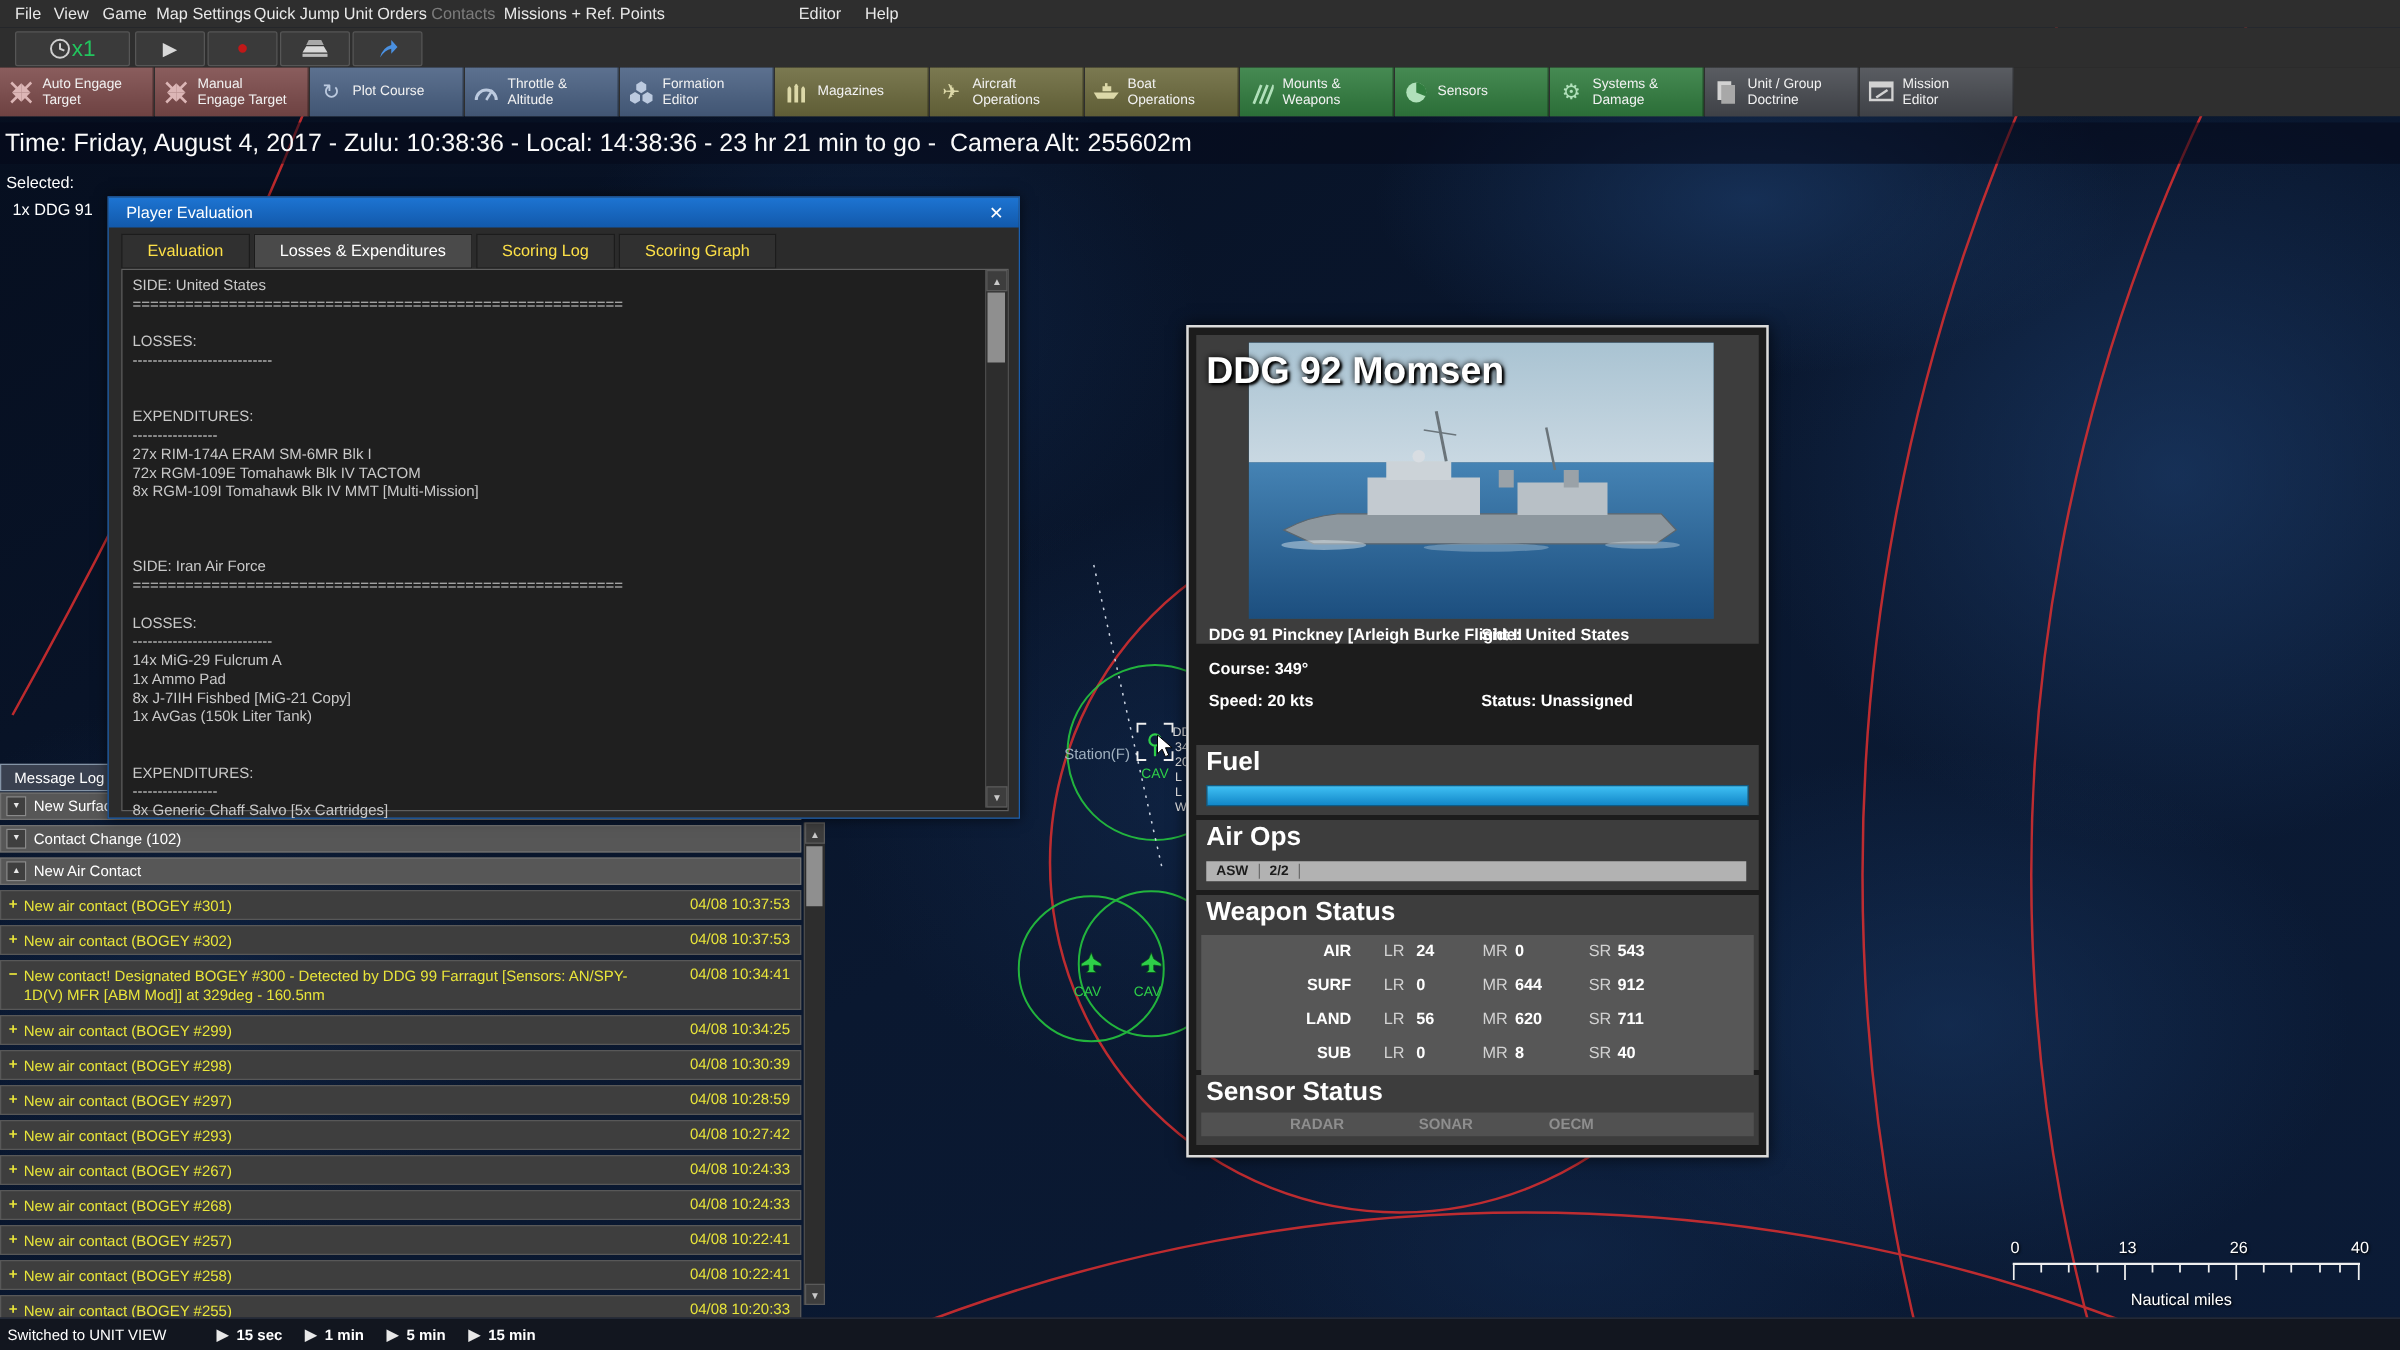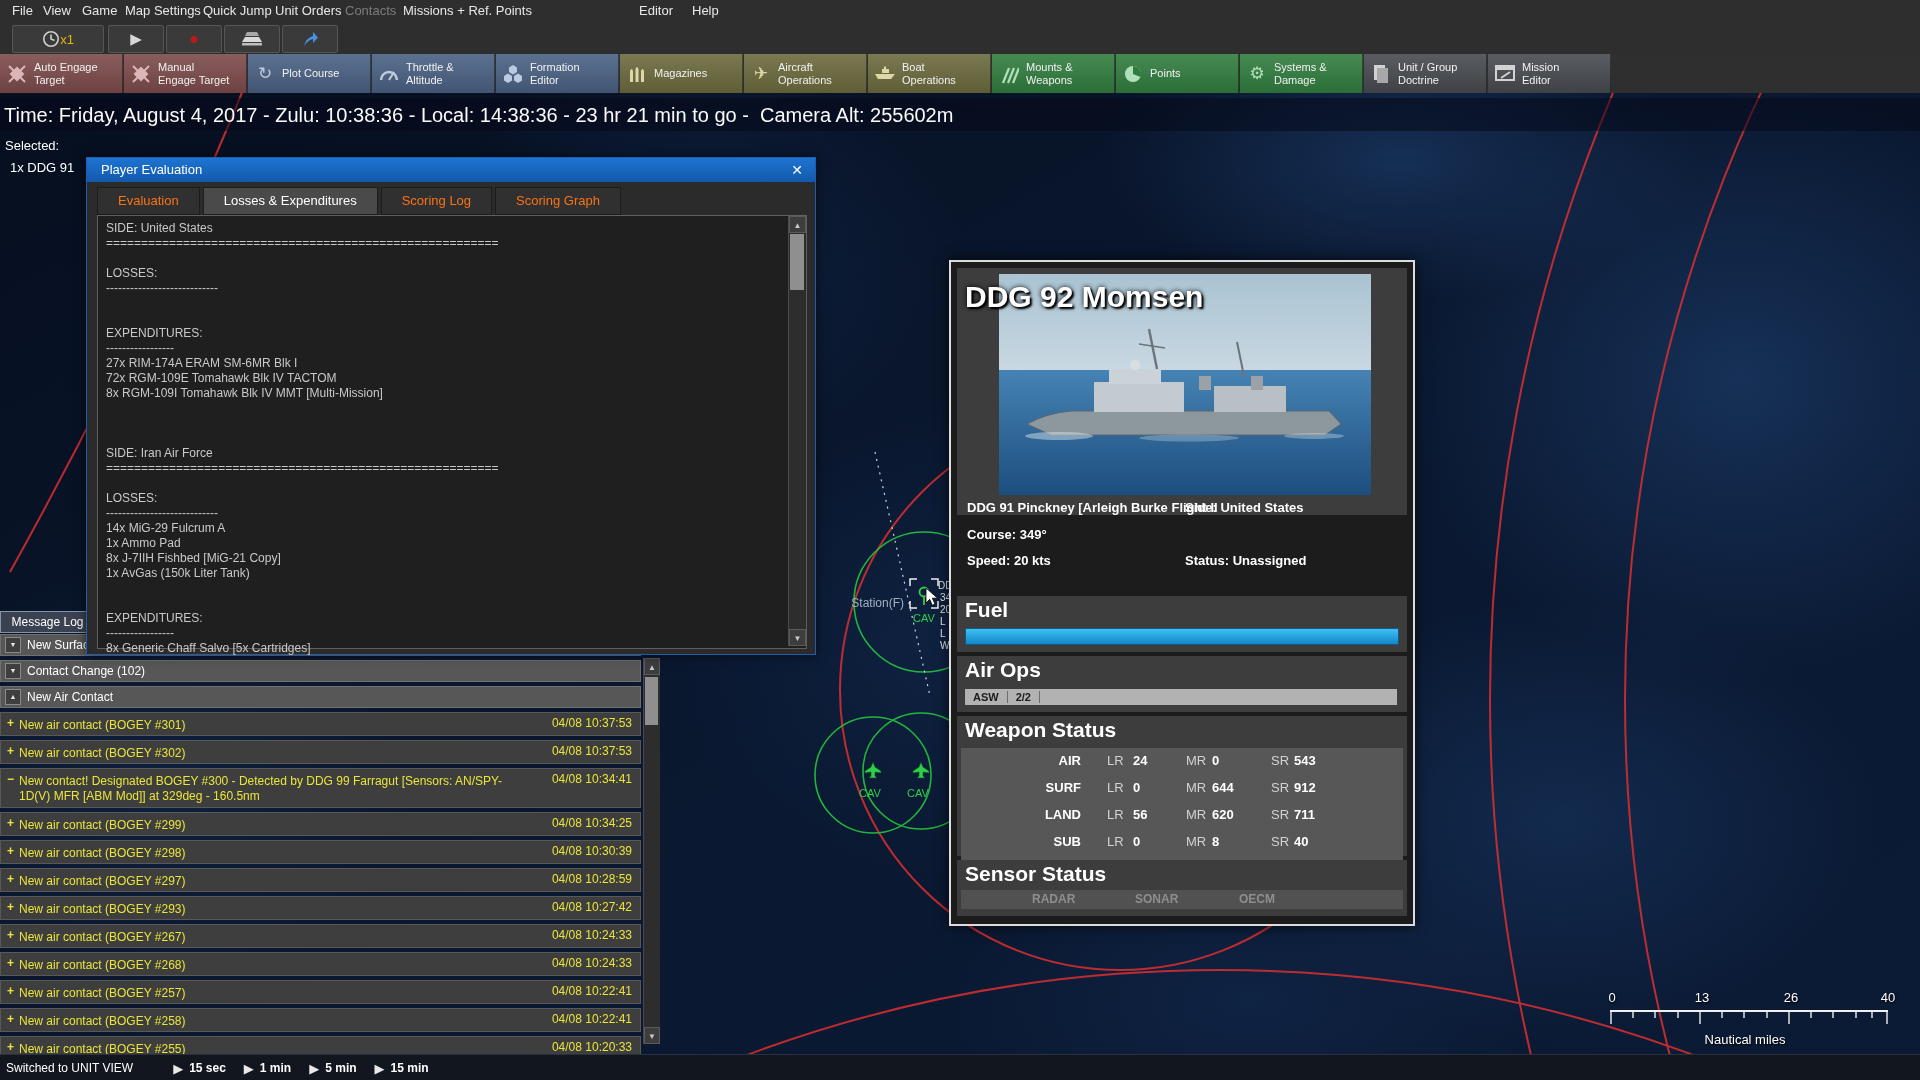--- a/index.html
+++ b/index.html
@@ -28,21 +28,21 @@
 #selline1{left:5px;top:138px;color:#fff;font-size:13px;z-index:6;}
 #selline2{left:10px;top:160px;color:#fff;font-size:13px;z-index:6;}
 
 #dlg{left:86px;top:157px;width:728px;height:496px;background:#2b2b2b;border:1px solid #1b5fae;z-index:30;
   box-shadow:0 0 10px rgba(0,0,0,.6);}
 #dlg-title{position:absolute;left:0;top:0;width:100%;height:24px;background:linear-gradient(#1d74d2,#1259ab);
   color:#fff;font-size:13px;line-height:24px;}
 #dlg-title span{margin-left:14px;}
 #dlg-close{position:absolute;right:8px;top:0;width:20px;height:24px;color:#fff;font-size:14px;line-height:24px;text-align:center;cursor:pointer;}
 #dlg-tabs{position:absolute;left:10px;top:29px;height:27px;display:flex;gap:3px;}
-.dtab{padding:0 20px;height:26px;line-height:26px;font-size:13px;color:#f97316;background:#303030;border:1px solid #1c1c1c;cursor:pointer;}
+.dtab{padding:0 20px;height:26px;line-height:26px;font-size:13px;color:#fde047;background:#303030;border:1px solid #1c1c1c;cursor:pointer;}
 .dtab.active{background:#4a4a4a;color:#fff;}
 #dlg-content{position:absolute;left:10px;top:57px;width:708px;height:432px;background:#1f1f1f;border:1px solid #5f5f5f;}
 #dlg-text{position:absolute;left:8px;top:5px;width:660px;color:#c9c9c9;font-size:12px;line-height:15px;white-space:pre-line;}
 .sbar{background:#2d2d2d;border-left:1px solid #4a4a4a;}
 .sbar .sarr{position:absolute;left:0;width:100%;height:17px;background:#3d3d3d;border:1px solid #5a5a5a;
   color:#c9c9c9;font-size:8px;text-align:center;line-height:17px;cursor:pointer;box-sizing:border-box;}
 .sbar .sthumb{position:absolute;left:1px;background:#8f8f8f;cursor:pointer;}
 
 #mlog-tab{left:0;top:611px;width:95px;height:22px;background:#3a4150;border:1px solid #8494a6;color:#fff;
   font-size:12px;line-height:20px;text-align:center;z-index:20;box-sizing:border-box;}
@@ -188,21 +188,21 @@
   <span class="mi" style="left:639px">Editor</span>
   <span class="mi" style="left:692px">Help</span>
 </div>
 
 <div class="abs" id="quickbar">
   <div class="qbtn" style="left:12px;width:90px">
     <svg width="18" height="18" viewBox="0 0 18 18">
       <circle cx="9" cy="9" r="7.2" fill="none" stroke="#cfcfcf" stroke-width="1.6"></circle>
       <path d="M9,4.5 L9,9 L12.5,10.5" fill="none" stroke="#cfcfcf" stroke-width="1.6"></path>
     </svg>
-    <span style="font-size:13px;color:#eab308;">x1</span>
+    <span style="font-size:18px;color:#22c55e;">x1</span>
   </div>
   <div class="qbtn" style="left:108px;width:54px;font-size:15px;color:#d8d8d8">
     <span>▶</span>
   </div>
   <div class="qbtn" style="left:166px;width:54px;font-size:16px;color:#c01818">
     <span>●</span>
   </div>
   <div class="qbtn" style="left:224px;width:54px">
     <svg width="22" height="16" viewBox="0 0 22 16">
       <polygon points="4,6 18,6 21,11 1,11" fill="#d8d8d8"></polygon>
@@ -325,21 +325,21 @@
         </span>
   </div>
   <div class="tb g-green">
     <span class="tbicon">
       <svg width="20" height="20" viewBox="0 0 20 20">
         <circle cx="10" cy="10" r="8" fill="#b0e0ba"></circle>
         <path d="M10,10 L10,2 A8,8 0 0 1 17.5,13 Z" fill="#317d3f"></path>
       </svg>
     </span>
     <span class="tbtxt">
-          <span>Points</span>
+          <span>Sensors</span>
           <span></span>
         </span>
   </div>
   <div class="tb g-green">
     <span class="tbicon">⚙</span>
     <span class="tbtxt">
           <span>Systems &amp;</span>
           <span>Damage</span>
         </span>
   </div>

